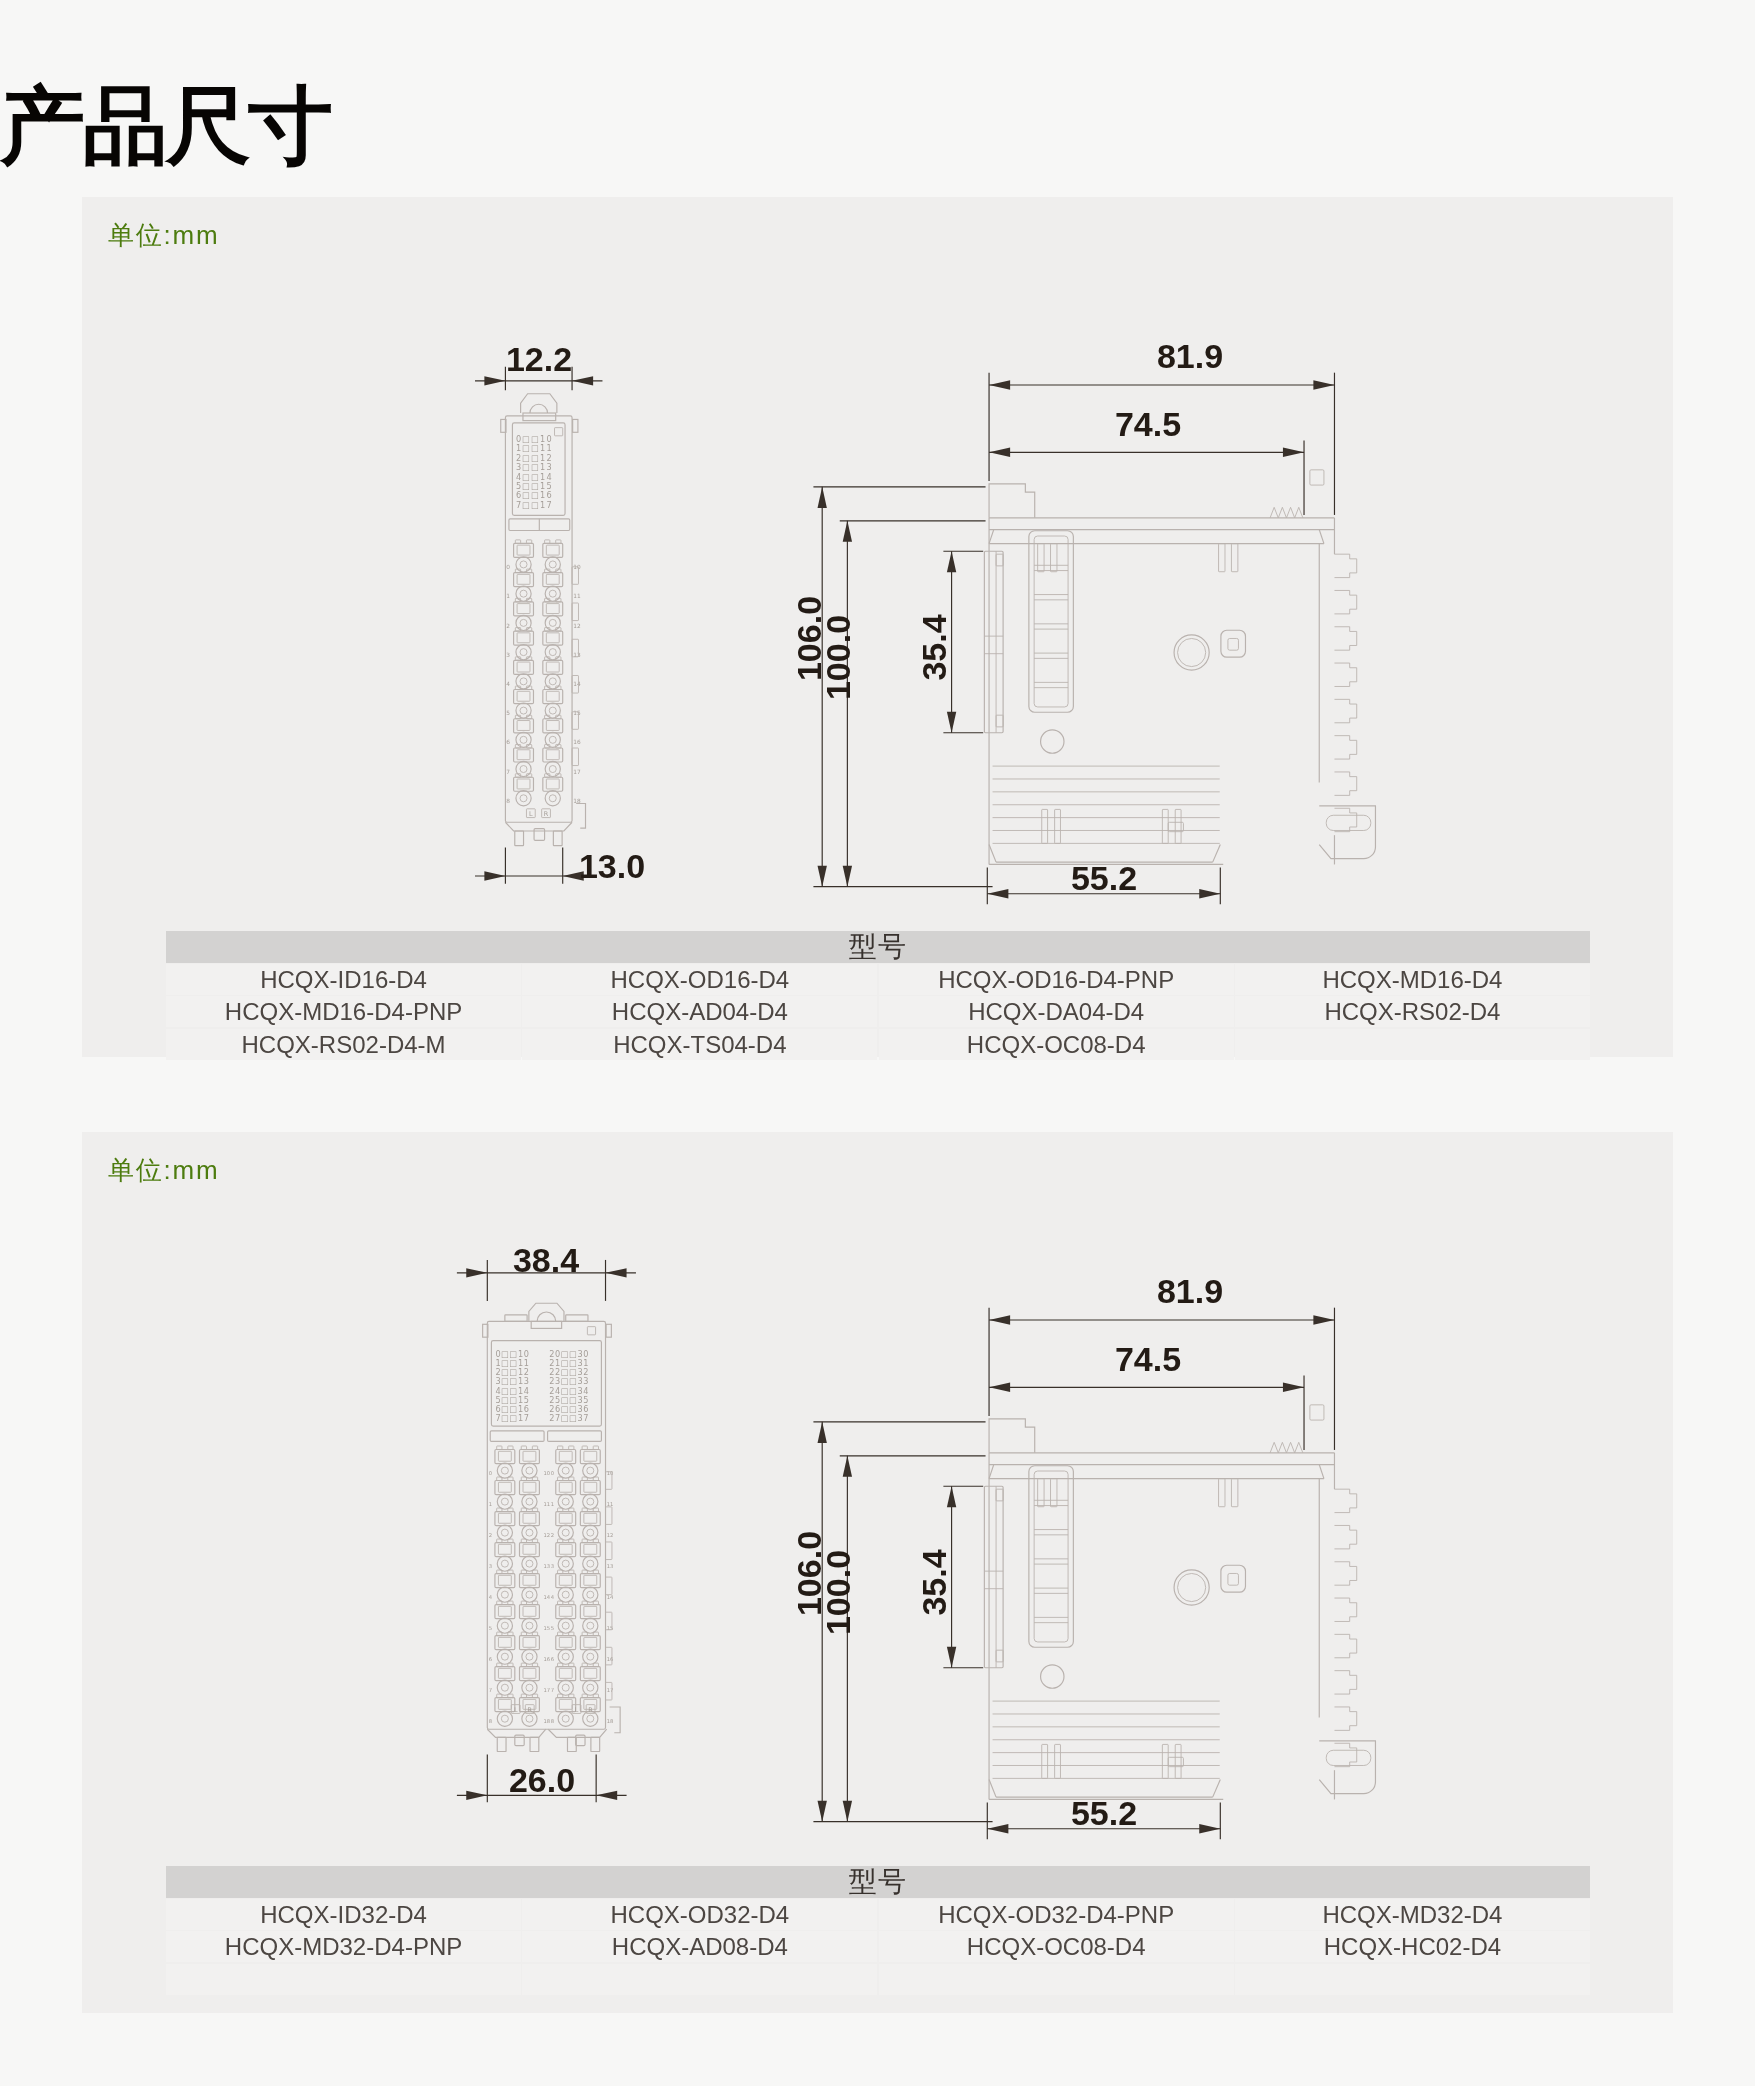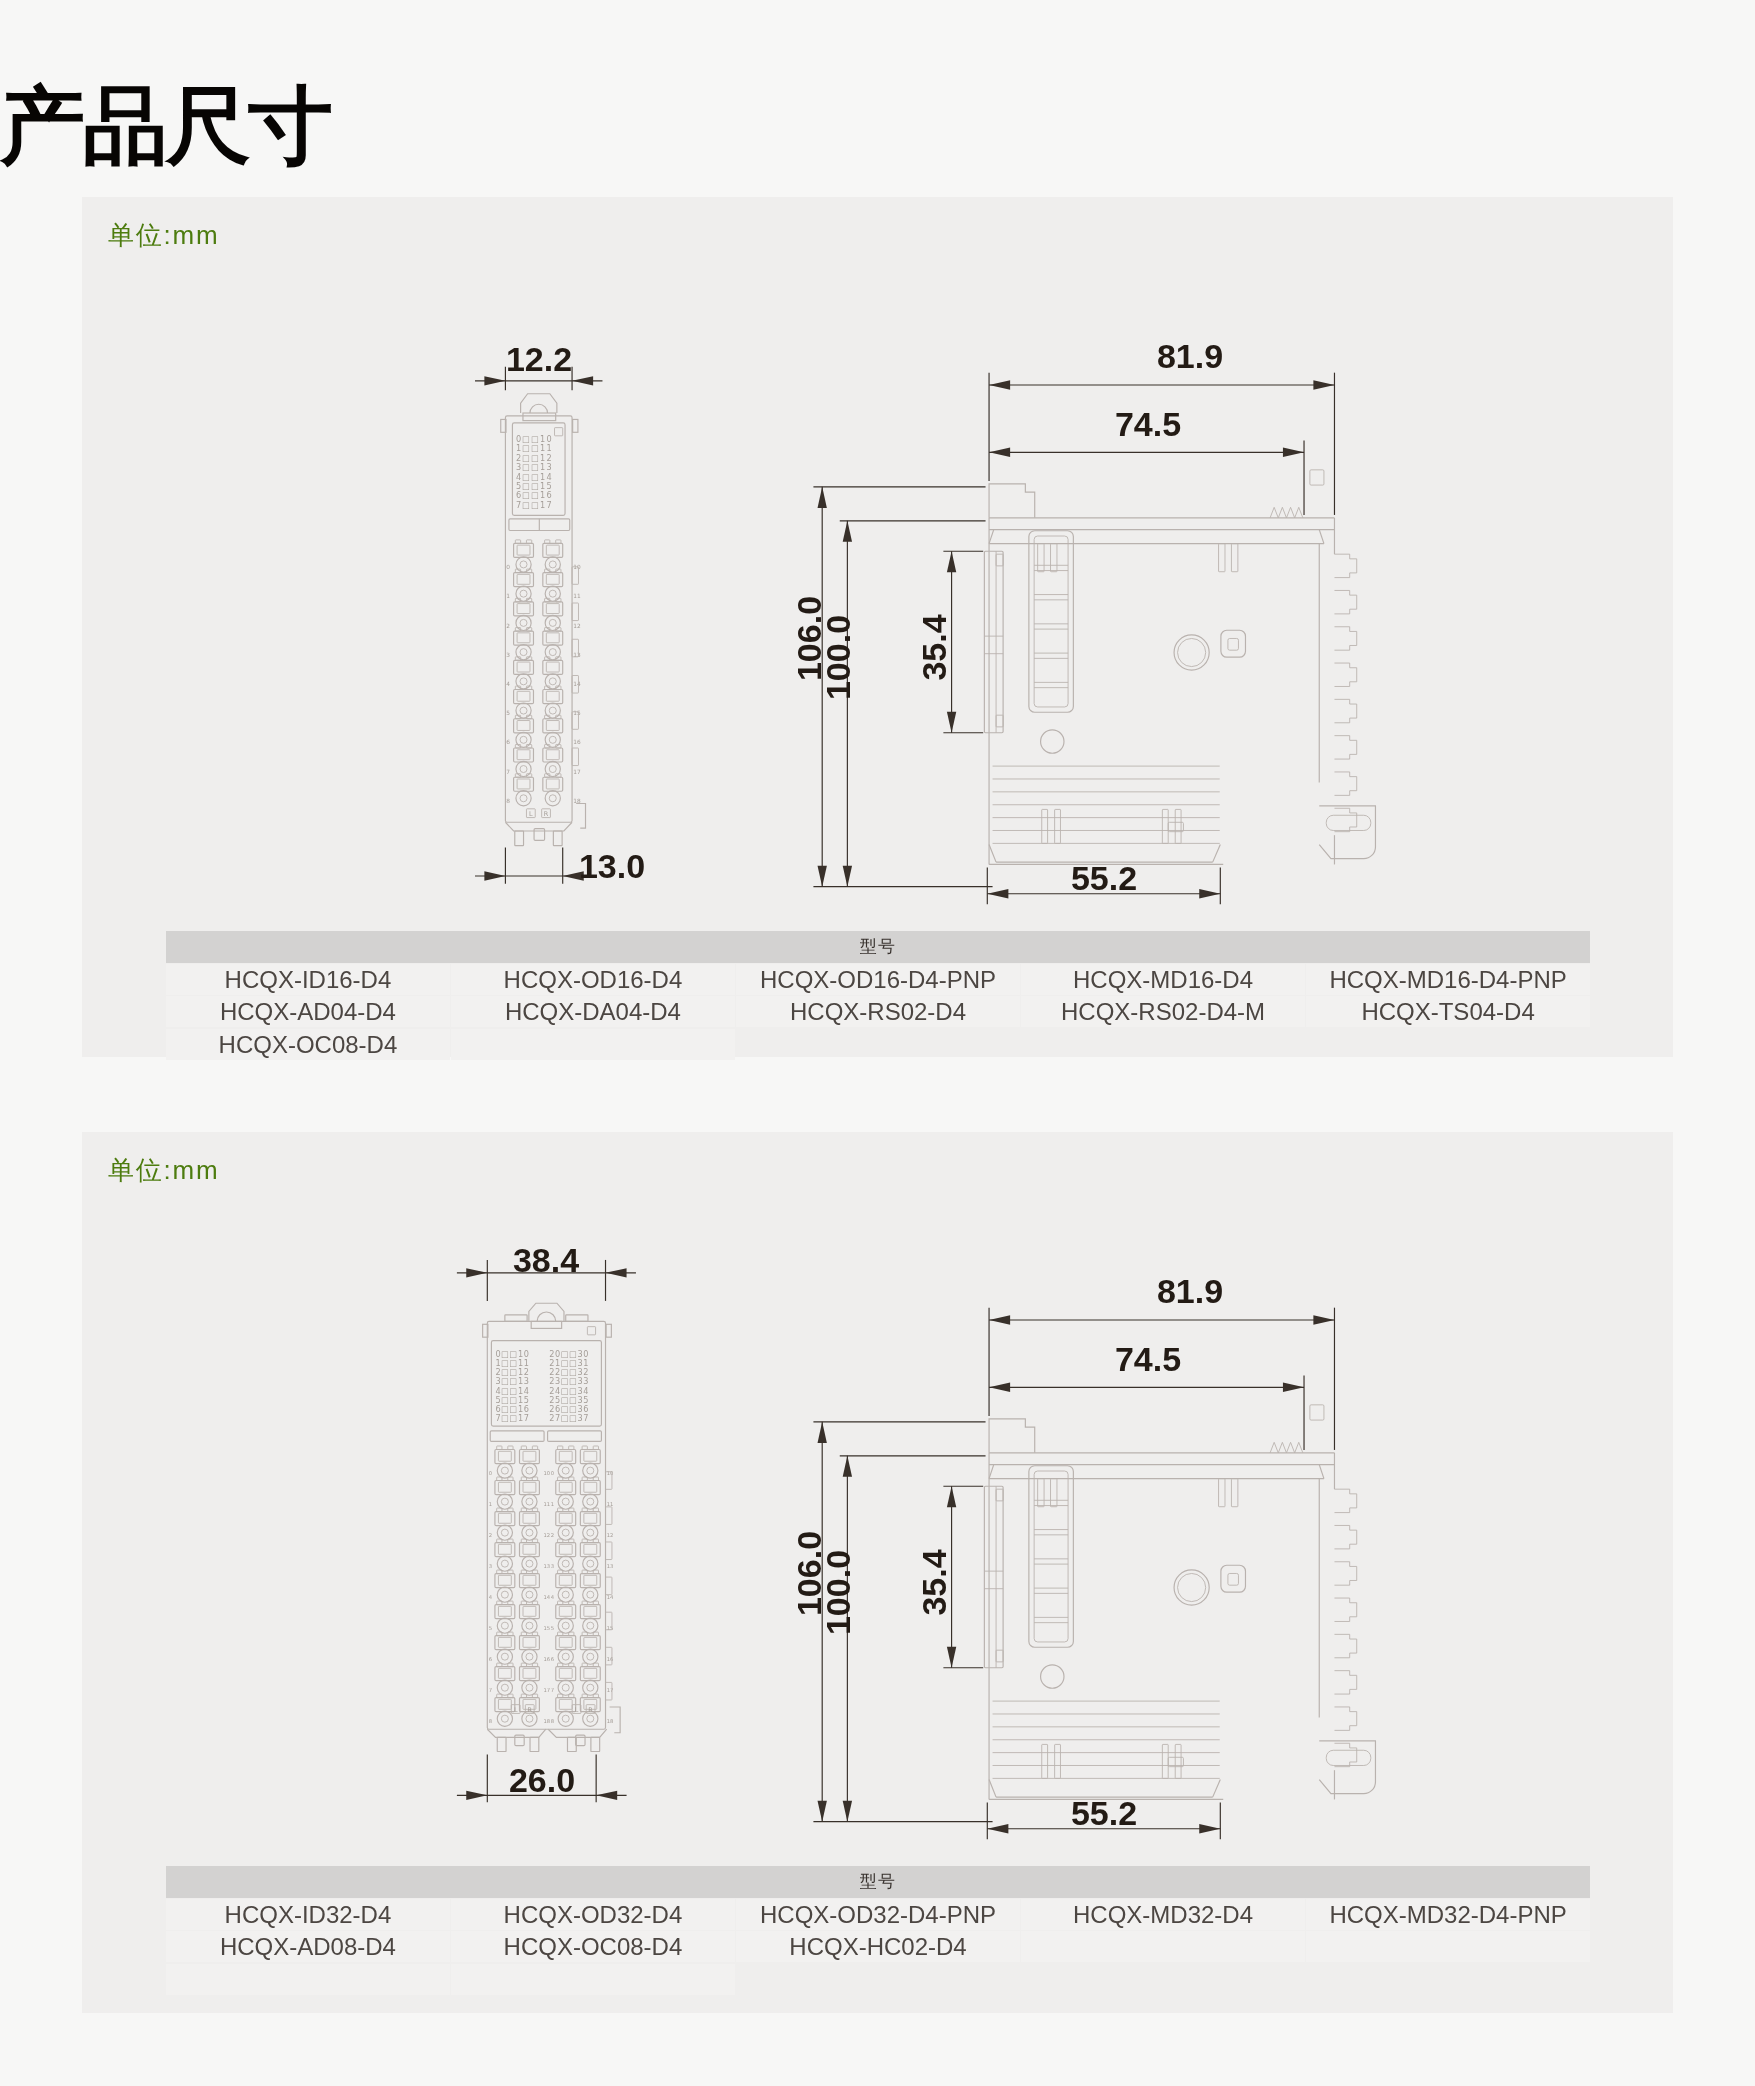--- a/index.html
+++ b/index.html
@@ -37,23 +37,23 @@
   .lbl-sh2{left:668px;top:441px;}
   .lbl-sclip{left:764px;top:431px;}
   .lbl-sbottom{left:934px;top:662px;}
   .p1 .lbl-ftop{left:369px;top:143px;}
   .p1 .lbl-fbottom{left:442px;top:650px;}
   .p2 .lbl-ftop{left:376px;top:109px;}
   .p2 .lbl-fbottom{left:372px;top:629px;text-align:center;}
   .model-table{position:absolute;left:84px;top:734px;width:1424px;}
   .thead{
     height:32px;line-height:32px;background:#d3d2d1;margin-bottom:1.2px;
-    text-align:center;font-size:17px;color:#37312d;letter-spacing:1.2px;
+    text-align:center;font-size:28px;color:#37312d;letter-spacing:1.2px;
   }
-  .tbody{display:grid;grid-template-columns:repeat(5,1fr);gap:1.2px;}
+  .tbody{display:grid;grid-template-columns:repeat(4,1fr);gap:1.2px;}
   .cell{
     height:31px;line-height:31px;background:#f2f1f0;
     text-align:center;font-size:24px;color:#4c4642;overflow:hidden;white-space:nowrap;
   }
 </style>
 </head>
 <body>
 
 <h1 class="title">产品尺寸</h1>
 

